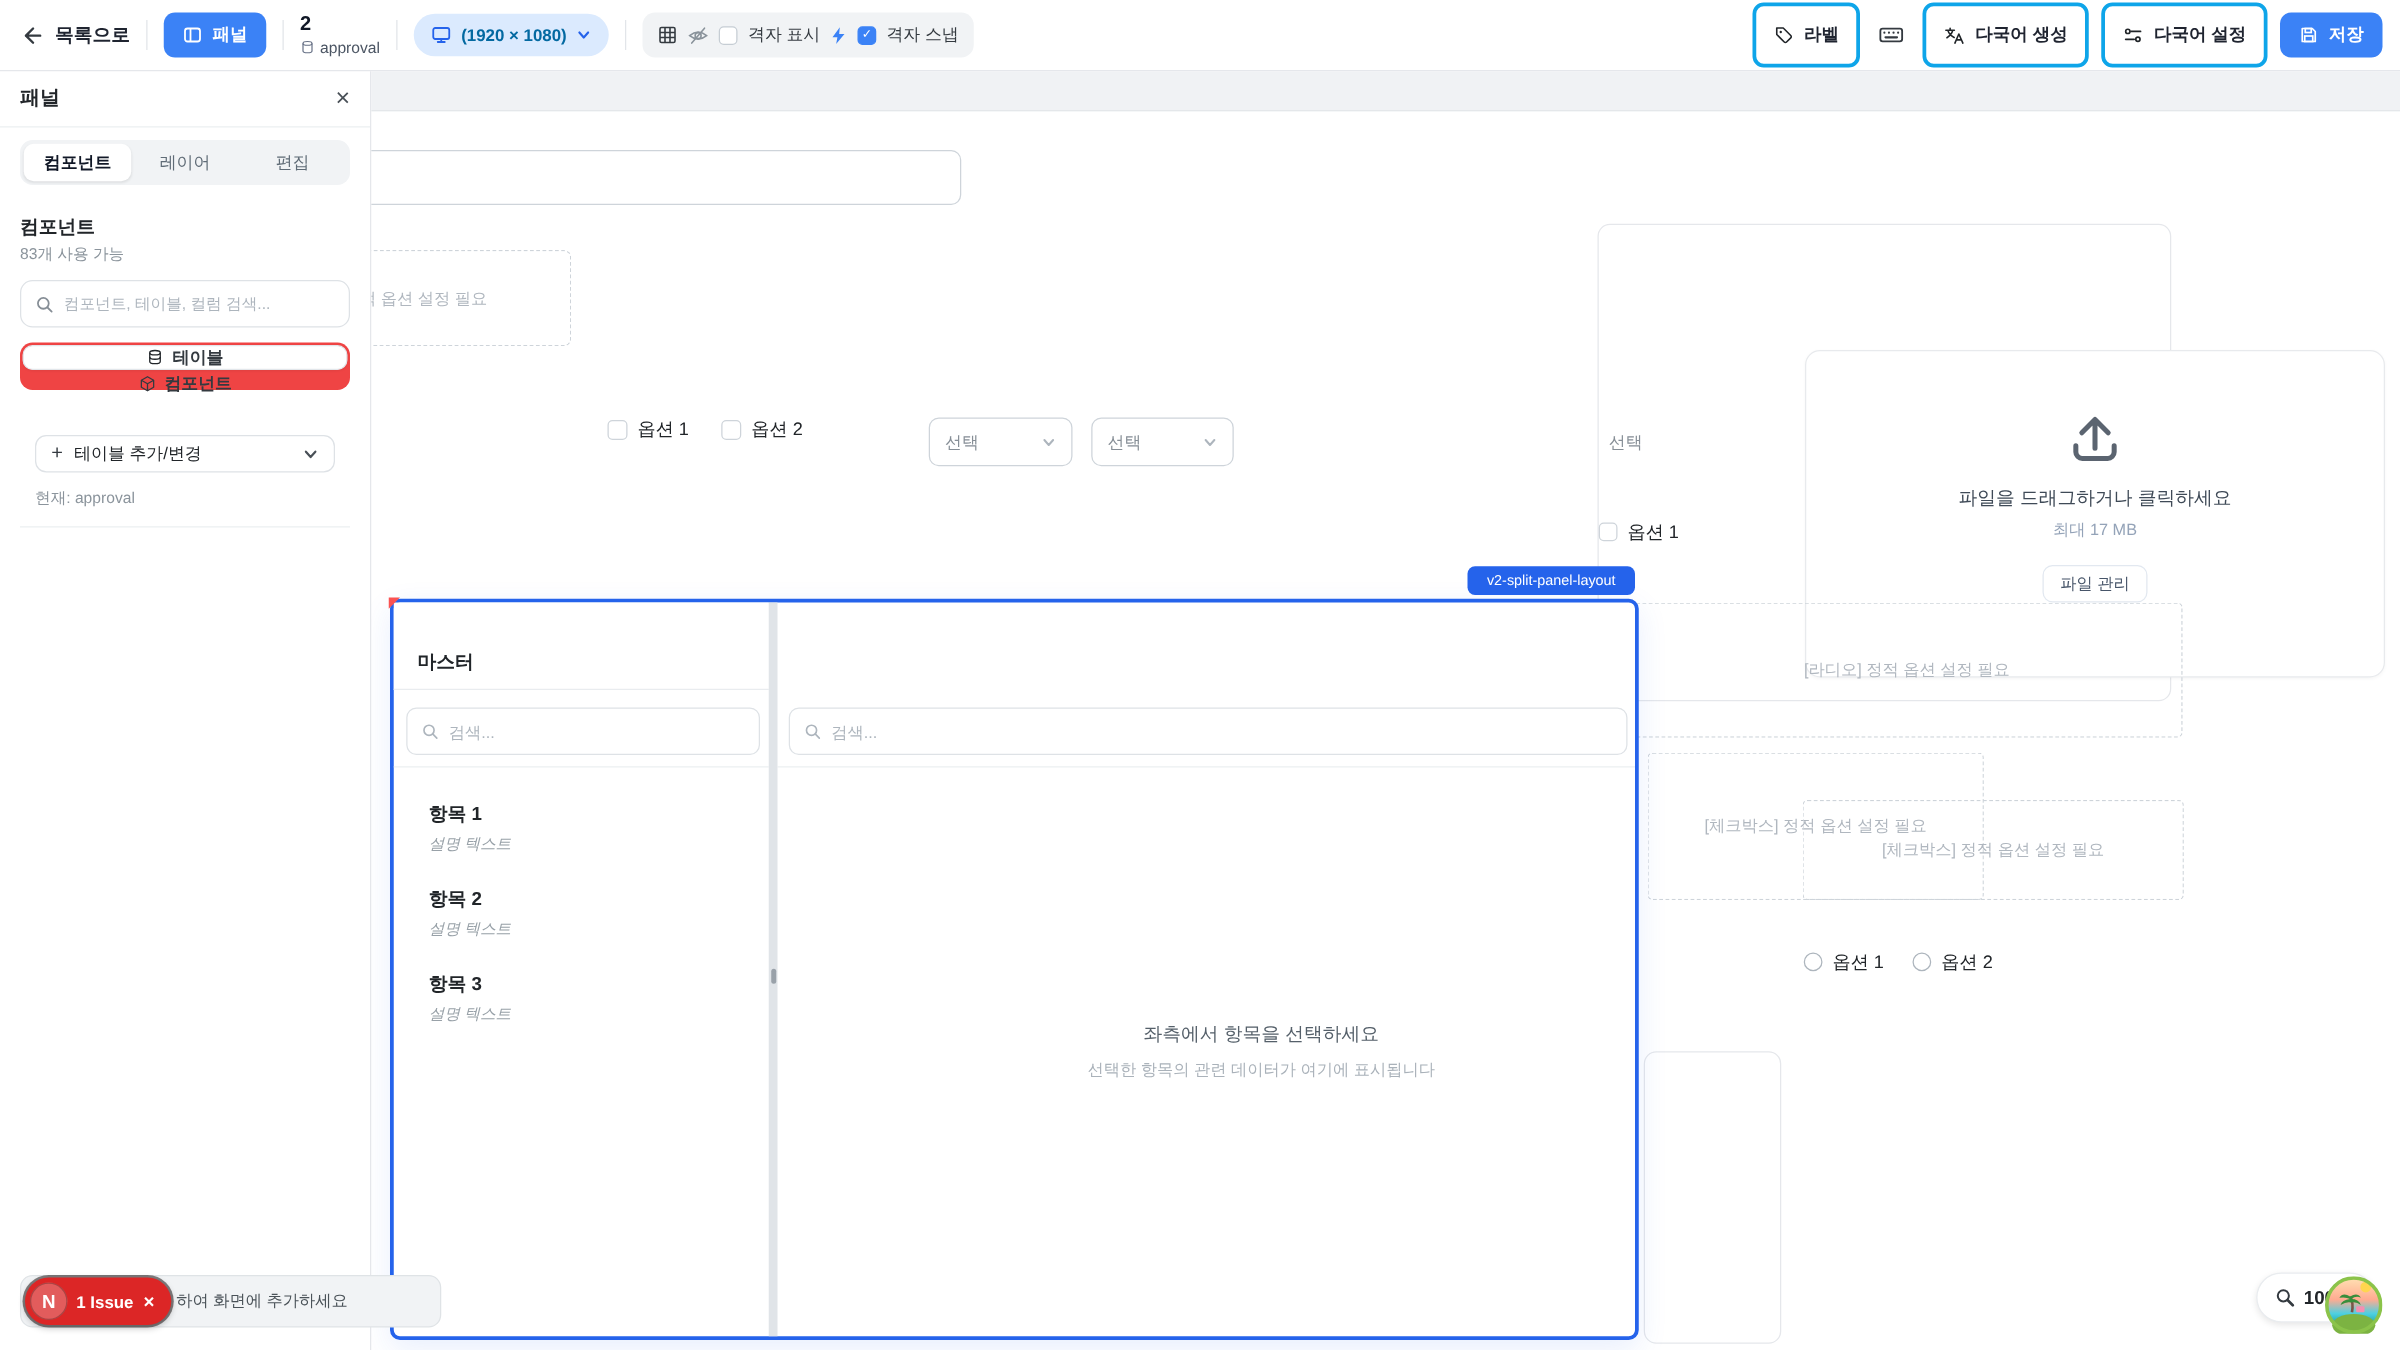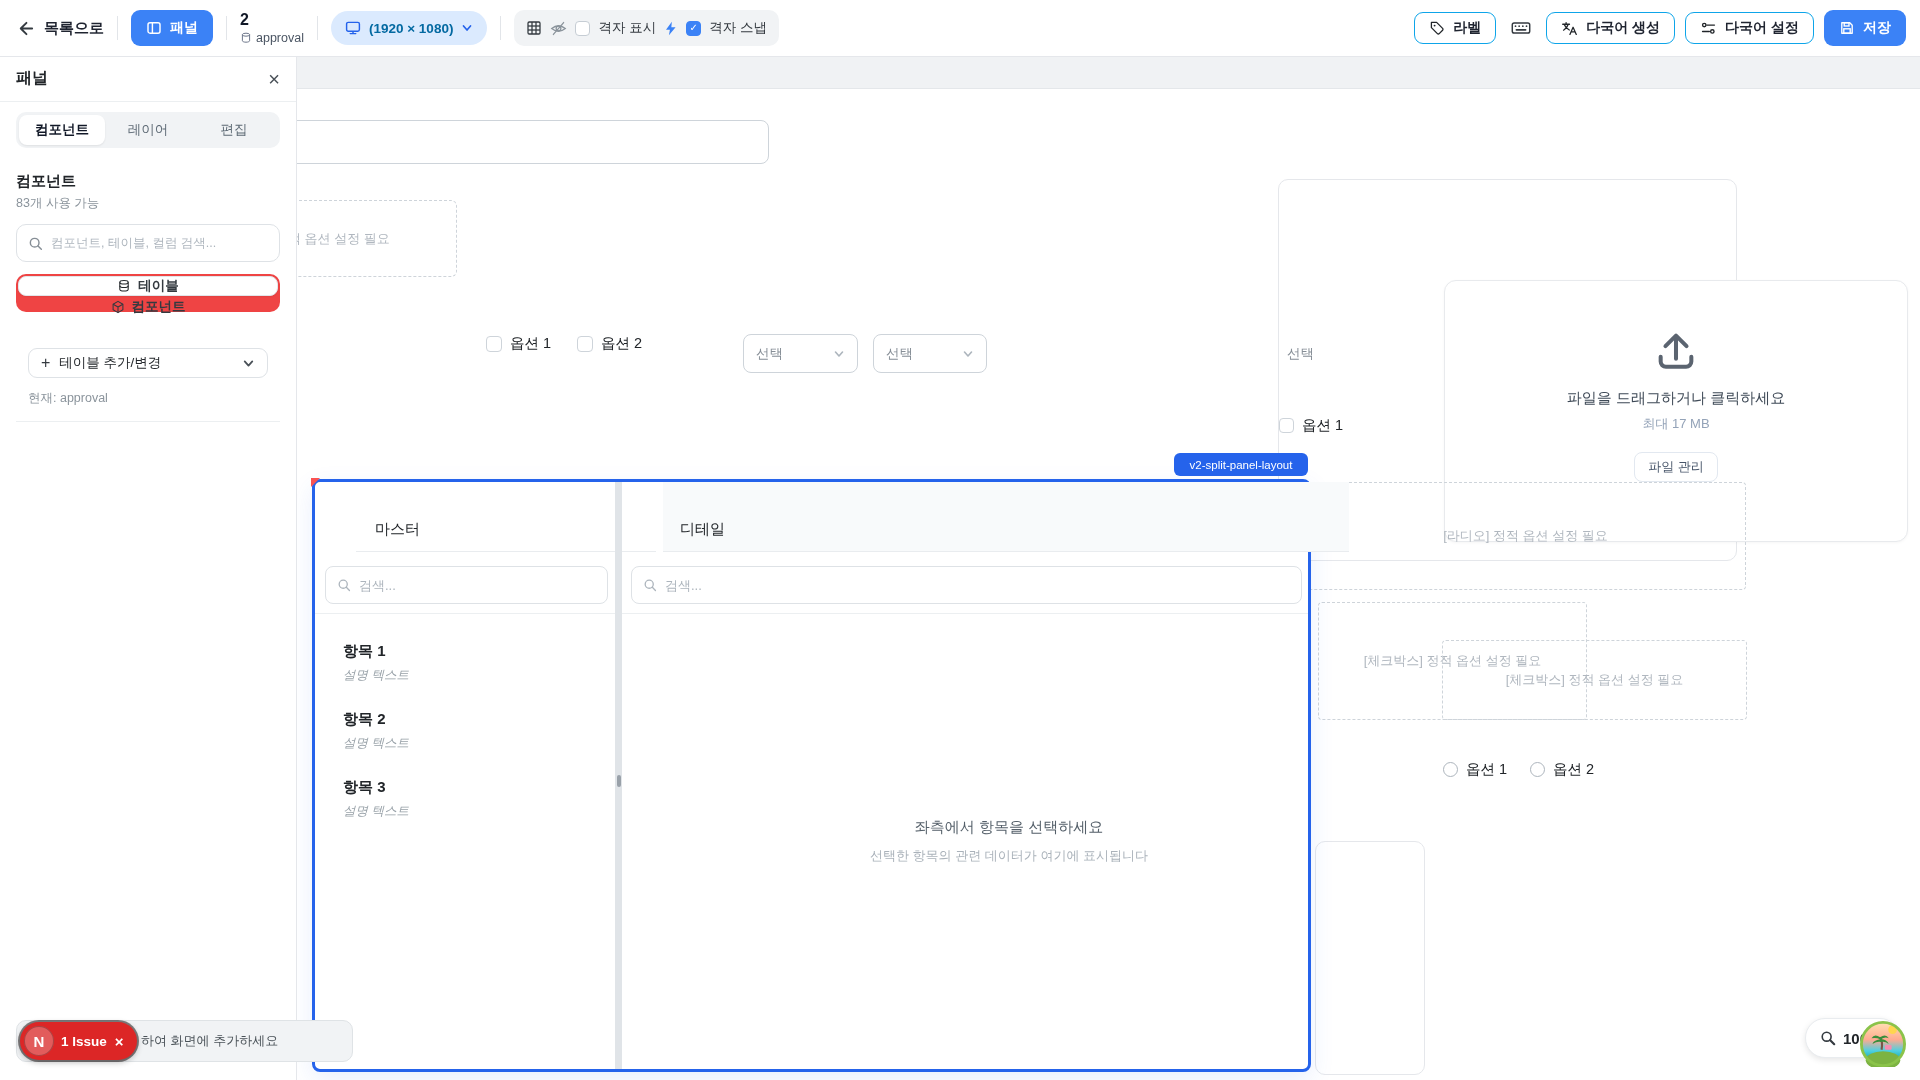--- a/index.html
+++ b/index.html
@@ -20,22 +20,22 @@
   .page-info { display:flex; flex-direction:column; justify-content:center; line-height:1.15; }
   .page-num { font-size:16px; font-weight:700; color:#111827; }
   .page-table { display:flex; align-items:center; gap:4px; font-size:12.5px; color:#4b5563; margin-top:2px; }
   .viewport-pill { display:flex; align-items:center; gap:8px; background:#dbeafe; border-radius:18px;
                    height:34px; padding:0 14px; color:#0369a1; font-size:13.5px; font-weight:600; }
   .grid-group { display:flex; align-items:center; gap:8px; background:#f1f3f5; border-radius:10px;
                 height:36px; padding:0 12px; font-size:13.5px; color:#343a40; }
   .cb { width:15px; height:15px; border-radius:4px; border:1.5px solid #c6cdd4; background:#fff;
         display:inline-flex; align-items:center; justify-content:center; }
   .cb.checked { background:#3b82f6; border-color:#3b82f6; color:#fff; font-size:10px; line-height:1; }
-  .btn-ghost { display:flex; align-items:center; gap:8px; background:#fff; border:1px solid #0ea5e9;
-               border-radius:9px; height:32px; padding:0 14px; font-size:14px; font-weight:600; color:#1f2430; }
+  .btn-ghost { display:flex; align-items:center; gap:8px; background:#fff; border:3px solid #0ea5e9;
+               border-radius:9px; height:52px; padding:0 14px; font-size:14px; font-weight:600; color:#1f2430; }
   .icon-btn { display:flex; align-items:center; justify-content:center; width:30px; height:36px; }
 
   
   .canvas-strip { position:absolute; left:297px; top:57px; width:1623px; height:32px;
                   background:#f0f2f4; border-bottom:1px solid #e4e7ea; z-index:1; }
   .inputbox { border:1px solid #ced4da; border-radius:8px; background:#fff; }
   .dashedbox { border:1.5px dashed #ced4da; border-radius:6px; display:flex;
                align-items:center; justify-content:center; z-index:12; }
   .dashedtext { font-size:13px; color:#b0b7bf; white-space:nowrap; }
   .whitebox { background:#fff; border:1px solid #e5e7eb; border-radius:10px; }
@@ -57,21 +57,21 @@
   .split-panel { position:absolute; left:312px; top:479px; width:999px; height:593px; background:#fff;
                  border:3px solid #2563eb; border-radius:8px; z-index:20;
                  box-shadow:0 8px 24px rgba(37,99,235,0.10); }
   .sp-badge { position:absolute; left:1174px; top:453px; width:134px; height:23px; background:#2563eb;
               color:#fff; font-size:11.5px; font-weight:500; border-radius:6px; display:flex;
               align-items:center; justify-content:center; z-index:21; white-space:nowrap; }
   .sp-corner { position:absolute; left:311px; top:478px; width:0; height:0; z-index:22;
                border-left:9px solid #fa5252; border-bottom:9px solid transparent; }
   .sp-header { position:absolute; top:0; height:70px; border-bottom:1px solid #e9ecef;
                display:flex; align-items:center; padding:26px 0 0 19px;
-               font-size:15px; font-weight:400; color:#212529;margin-left:41px; }
+               font-size:15px; font-weight:700; color:#212529; }
   .sp-search { position:absolute; height:38px; border:1px solid #dee2e6; border-radius:8px; background:#fff;
                display:flex; align-items:center; gap:8px; padding:0 11px; }
   .sp-search input { border:none; outline:none; flex:1; font-size:13px; color:#495057; background:transparent;
                      font-family:inherit; }
   .sp-search input::placeholder { color:#adb5bd; }
   .sp-subdiv { position:absolute; height:1px; background:#eceff1; }
   .sp-item { position:absolute; left:28px; }
   .sp-item-title { font-size:15px; font-weight:600; color:#212529; }
   .sp-item-desc { font-size:12.5px; color:#98a1a8; margin-top:6px;font-style:italic; }
   .sp-strip { position:absolute; left:300px; top:0; width:7px; height:587px; background:#e0e4e8; }
@@ -208,23 +208,20 @@
 
 <div class="abs whitebox" style="left:1315px; top:841px; width:110px; height:234px;"></div>
 
 <div class="sp-badge">v2-split-panel-layout</div>
 <div class="split-panel">
 
   <div class="sp-header" style="left:0; width:300px; background:#fff;">
     <span>마스터</span>
   </div>
 
-  <div class="sp-header" style="left:307px; width:686px; background:#f8fafb; padding-left:17px;">
-    <span>디테일</span>
-  </div>
 
   <div class="sp-search" style="left:10px; top:84px; width:283px;">
     <svg width="14" height="14" viewBox="0 0 18 18">
       <circle cx="8" cy="8" r="5.2" fill="none" stroke="#adb5bd" stroke-width="1.7"></circle>
       <line x1="12" y1="12" x2="16" y2="16" stroke="#adb5bd" stroke-width="1.7" stroke-linecap="round"></line>
     </svg>
     <input placeholder="검색..." style="">
   </div>
 
   <div class="sp-search" style="left:316px; top:84px; width:671px;">

